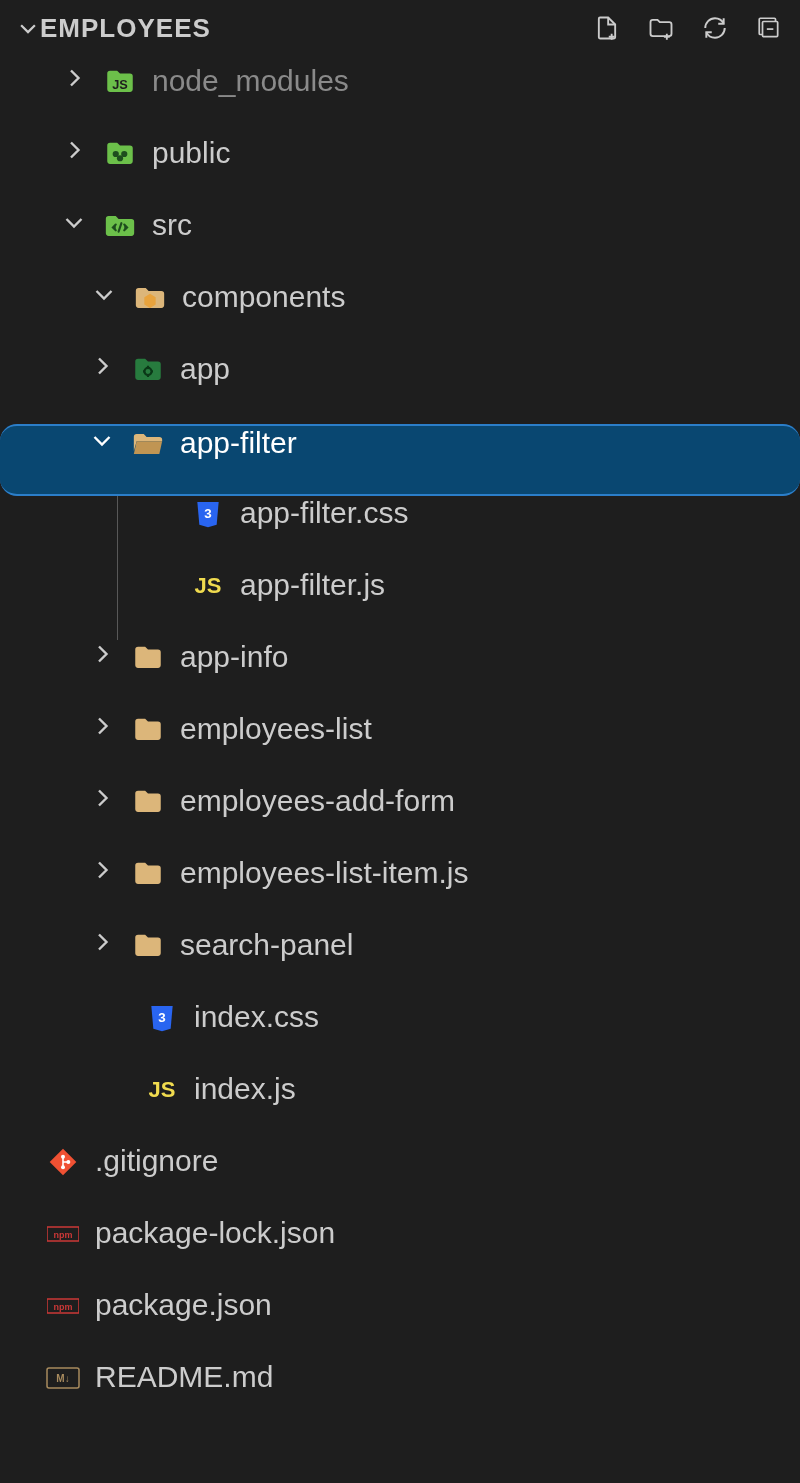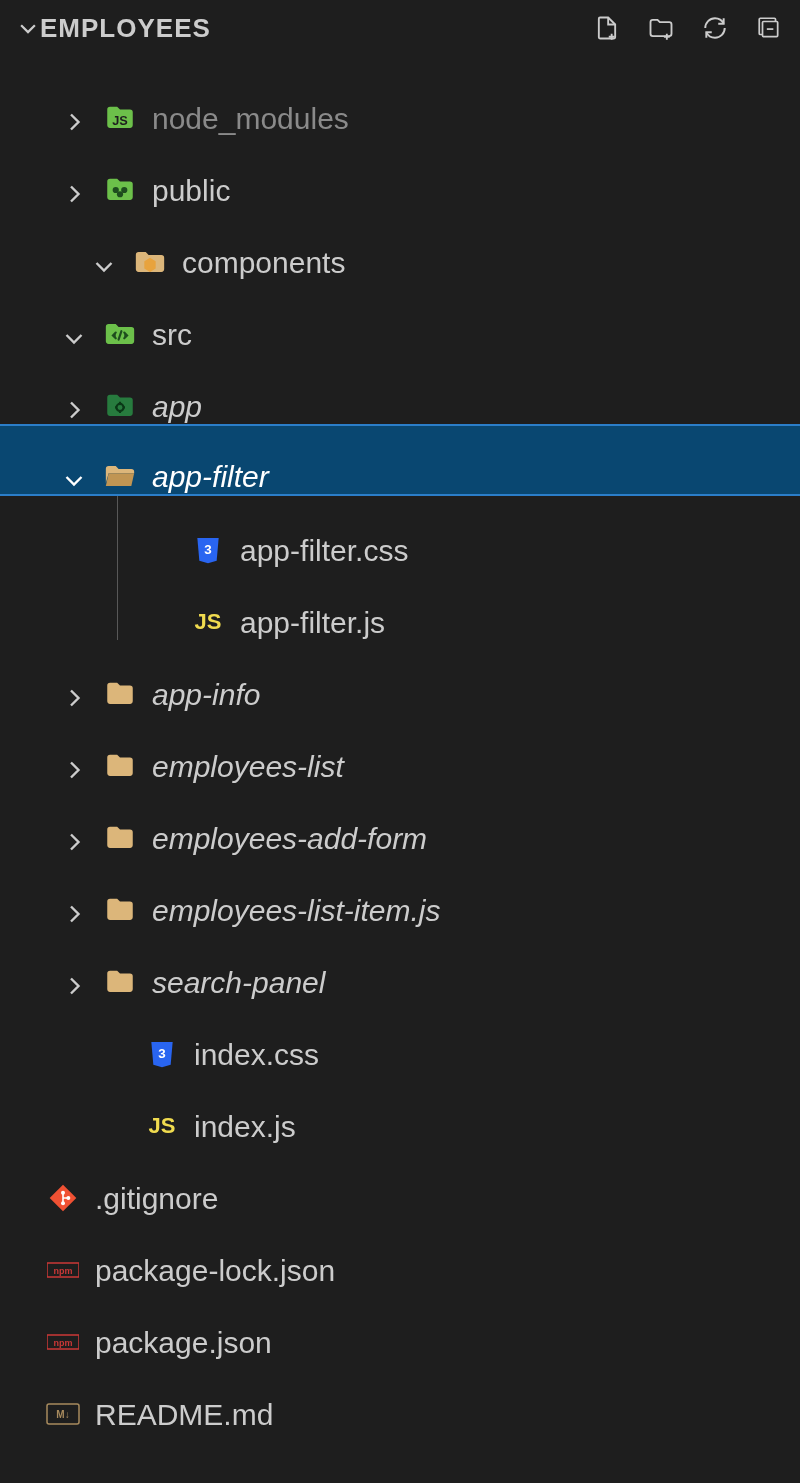--- a/index.html
+++ b/index.html
@@ -49,30 +49,31 @@
       align-items: center;
       justify-content: center;
       width: 30px;
       height: 30px;
     }
     .tree {
       padding-top: 8px;
     }
     .tree-row {
       display: flex;
-      align-items: flex-end;
+      align-items: flex-start;
       height: 72px;
       padding-left: 16px;
       cursor: pointer;
       gap: 14px;
     }
     .tree-row.selected {
       background: #094771;
       border-top: 2px solid #2b7ec9;
       border-bottom: 2px solid #2b7ec9;
+      border-radius: 17px;
     }
     .tree-row.dimmed .label {
       color: #8a8a8a;
     }
     .chevron {
       width: 28px;
       height: 28px;
       display: flex;
       align-items: center;
       justify-content: center;
@@ -96,21 +97,21 @@
       justify-content: center;
       flex-shrink: 0;
     }
     .label {
       color: #cccccc;
       font-size: 30px;
       white-space: nowrap;
     }
     .indent-1 { padding-left: 60px; }
     .indent-2 { padding-left: 90px; }
-    .indent-3 { padding-left: 60px; font-style: italic; }
+    .indent-3 { padding-left: 88px; }
     .file-indent-4 { padding-left: 190px; }
     .file-indent-2 { padding-left: 144px; }
     .file-indent-1 { padding-left: 45px; }
     .guide-line {
       position: relative;
     }
     .guide-line::before {
       content: '';
       position: absolute;
       left: 117px;
@@ -195,48 +196,48 @@
         <svg width="34" height="34" viewBox="0 0 24 24">
             <path fill="#6cc04a" d="M3 6a2 2 0 012-2h5l2 2h7a2 2 0 012 2v9a2 2 0 01-2 2H5a2 2 0 01-2-2V6z"></path>
             <circle cx="9" cy="12" r="2.2" fill="#1e4d1e"></circle>
             <circle cx="15" cy="12" r="2.2" fill="#1e4d1e"></circle>
             <circle cx="12" cy="15" r="2.2" fill="#1e4d1e"></circle>
           </svg>
       </span>
       <span class="label">public</span>
     </div>
 
+    <div class="tree-row indent-1">
+      <span class="chevron">
+        <svg width="24" height="24" viewBox="0 0 16 16" fill="none" stroke="currentColor" stroke-width="1.6">
+            <path d="M3 6l5 5 5-5"></path>
+          </svg>
+      </span>
+      <span class="icon">
+        <svg width="34" height="34" viewBox="0 0 24 24">
+            <path fill="#6cc04a" d="M2 7a2 2 0 012-2h5l2 2h9a2 2 0 012 2v8a2 2 0 01-2 2H4a2 2 0 01-2-2V7z"></path>
+            <path fill="#1e4d1e" d="M9 11l-2 2 2 2M15 11l2 2-2 2M13 10l-2 6" stroke="#1e4d1e" stroke-width="1.5" stroke-linecap="round"></path>
+          </svg>
+      </span>
+      <span class="label">src</span>
+    </div>
+
     <div class="tree-row indent-2">
       <span class="chevron">
         <svg width="24" height="24" viewBox="0 0 16 16" fill="none" stroke="currentColor" stroke-width="1.6">
             <path d="M3 6l5 5 5-5"></path>
           </svg>
       </span>
       <span class="icon">
         <svg width="34" height="34" viewBox="0 0 24 24">
             <path fill="#dcb67a" d="M2 7a2 2 0 012-2h5l2 2h9a2 2 0 012 2v8a2 2 0 01-2 2H4a2 2 0 01-2-2V7z"></path>
             <path fill="#e8a33d" d="M12 9l4 2.5v5L12 19l-4-2.5v-5L12 9z"></path>
           </svg>
       </span>
       <span class="label">components</span>
-    </div>
-
-    <div class="tree-row indent-1">
-      <span class="chevron">
-        <svg width="24" height="24" viewBox="0 0 16 16" fill="none" stroke="currentColor" stroke-width="1.6">
-            <path d="M3 6l5 5 5-5"></path>
-          </svg>
-      </span>
-      <span class="icon">
-        <svg width="34" height="34" viewBox="0 0 24 24">
-            <path fill="#6cc04a" d="M2 7a2 2 0 012-2h5l2 2h9a2 2 0 012 2v8a2 2 0 01-2 2H4a2 2 0 01-2-2V7z"></path>
-            <path fill="#1e4d1e" d="M9 11l-2 2 2 2M15 11l2 2-2 2M13 10l-2 6" stroke="#1e4d1e" stroke-width="1.5" stroke-linecap="round"></path>
-          </svg>
-      </span>
-      <span class="label">src</span>
     </div>
 
     <div class="tree-row indent-3">
       <span class="chevron">
         <svg width="24" height="24" viewBox="0 0 16 16" fill="none" stroke="currentColor" stroke-width="1.6">
             <path d="M6 3l5 5-5 5"></path>
           </svg>
       </span>
       <span class="icon">
         <svg width="34" height="34" viewBox="0 0 24 24">

